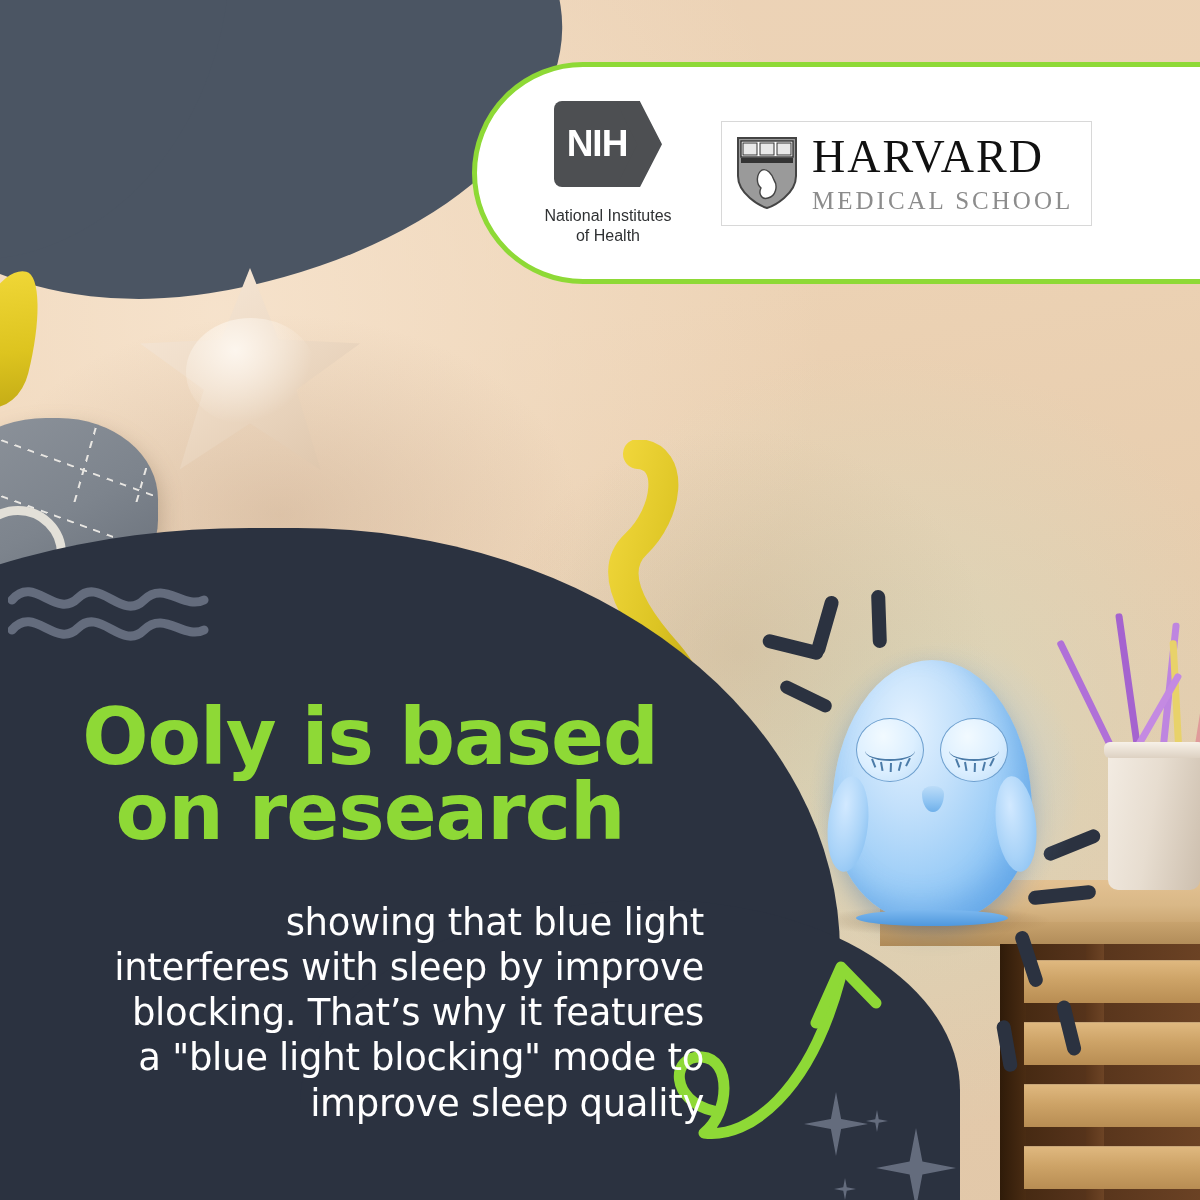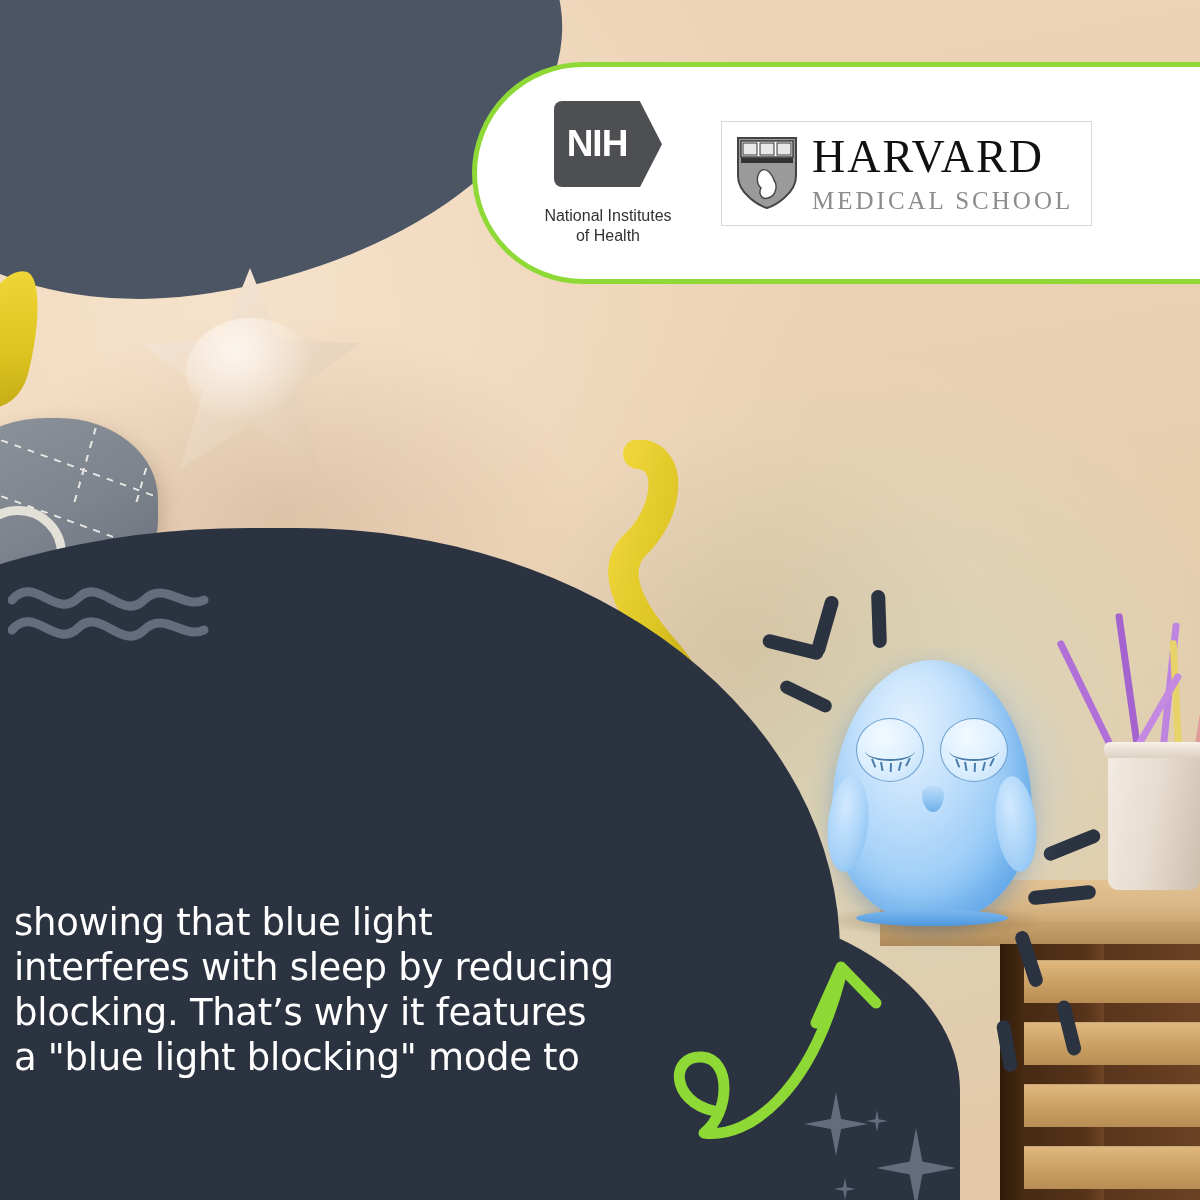--- a/index.html
+++ b/index.html
@@ -207,21 +207,21 @@
     color:#8ed936;
     font-family:"DejaVu Sans",sans-serif;
     font-weight:700;
     font-size:78px;
     line-height:.96;
     letter-spacing:-1px;
   }
   .headline span{display:block;}
   .body-copy{
     position:absolute;left:14px;top:900px;width:690px;
-    text-align:left;
+    text-align:right;
     color:#ffffff;
     font-family:"DejaVu Sans",sans-serif;
     font-weight:400;
     font-size:37px;
     line-height:1.22;
     letter-spacing:-.3px;
   }
   .body-copy span{display:block;}
 
   
@@ -402,26 +402,31 @@
     <div class="sparkle spark-4" style="left:866px;top:1110px;width:22px;height:22px;"></div>
     <div class="sparkle spark-4" style="left:834px;top:1178px;width:22px;height:22px;"></div>
   </div>
 
   <svg class="arrow" viewBox="0 0 290 240">
     <path d="M74 206 C 30 196, 30 150, 62 152 C 92 154, 90 208, 64 228
              M64 228 C 110 234, 170 186, 200 74" fill="none" stroke="#8ed936" stroke-width="11" stroke-linecap="round" stroke-linejoin="round"></path>
     <path d="M176 118 L201 62 L236 98" fill="none" stroke="#8ed936" stroke-width="11" stroke-linecap="round" stroke-linejoin="round"></path>
   </svg>
 
+  <div class="headline">
+    <span>Ooly is based</span>
+    <span>on research</span>
+  </div>
 
   <div class="body-copy">
     <span>showing that blue light</span>
-    <span>interferes with sleep by reducing</span>
+    <span>interferes with sleep by improve</span>
     <span>blocking. That’s why it features</span>
     <span>a "blue light blocking" mode to</span>
+    <span>improve sleep quality</span>
   </div>
 
   <div class="badge">
 
     <div class="logo-nih">
       <div class="nih-mark">
         <div class="nih-block">NIH</div>
         <div class="nih-chev"></div>
       </div>
       <div class="nih-sub">

